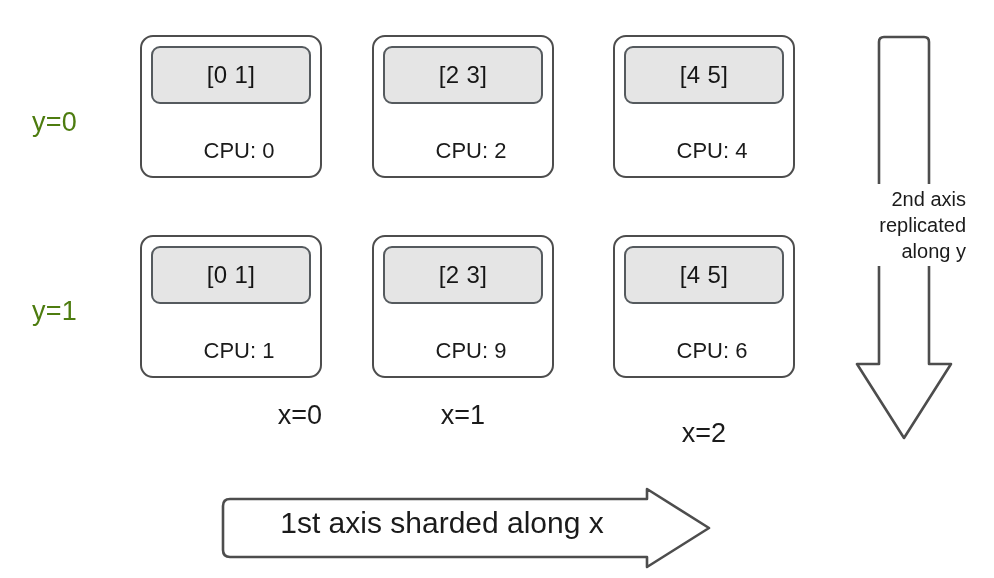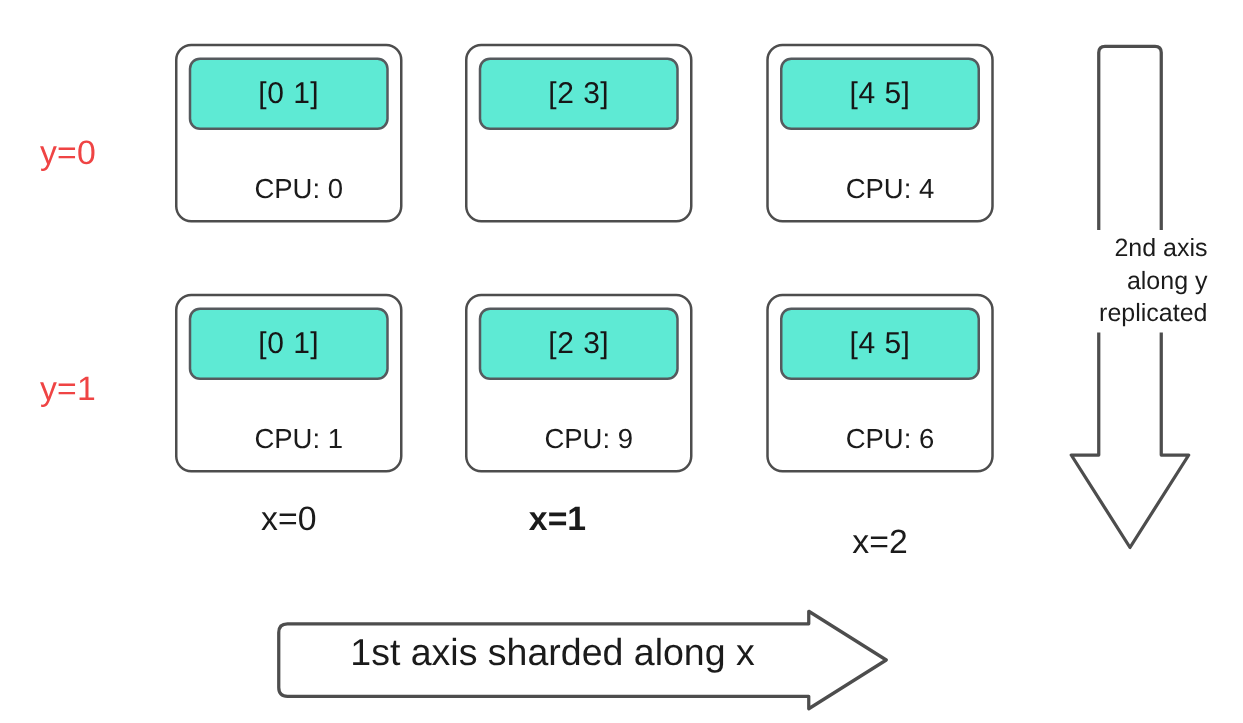--- a/index.html
+++ b/index.html
@@ -19,21 +19,21 @@
 
   .stage {
     position: absolute;
     inset: 0;
   }
 
   
   .row-label {
     position: absolute;
     font-size: 27px;
-    color: #ef4444;
+    color: #4d7c0f;
     letter-spacing: 0.2px;
     white-space: nowrap;
   }
   #row-label-0 { left: 32px; top: 107px; }
   #row-label-1 { left: 32px; top: 296px; }
 
   
   .col-label {
     position: absolute;
     top: 400px;
@@ -56,21 +56,21 @@
   }
   .shard {
     position: absolute;
     left: 9px;
     top: 9px;
     right: 9px;
     height: 58px;
     box-sizing: border-box;
     border: 2.6px solid #555a5e;
     border-radius: 9px;
-    background: #5eead4;
+    background: #e5e5e5;
     display: flex;
     align-items: center;
     justify-content: center;
   }
   .shard-text {
     font-size: 24px;
     color: #161616;
     letter-spacing: 0.4px;
     white-space: nowrap;
   }
@@ -138,20 +138,21 @@
     <div class="shard">
       <span class="shard-text">[0 1]</span>
     </div>
     <div class="cpu-text">CPU: 0</div>
   </div>
 
   <div class="device" style="left:372px; top:35px;">
     <div class="shard">
       <span class="shard-text">[2 3]</span>
     </div>
+    <div class="cpu-text">CPU: 2</div>
   </div>
 
   <div class="device" style="left:613px; top:35px;">
     <div class="shard">
       <span class="shard-text">[4 5]</span>
     </div>
     <div class="cpu-text">CPU: 4</div>
   </div>
 
   <div class="device" style="left:140px; top:235px;">
@@ -168,41 +169,41 @@
     <div class="cpu-text">CPU: 9</div>
   </div>
 
   <div class="device" style="left:613px; top:235px;">
     <div class="shard">
       <span class="shard-text">[4 5]</span>
     </div>
     <div class="cpu-text">CPU: 6</div>
   </div>
 
-  <div class="col-label" style="left:140px;">x=0</div>
-  <div class="col-label" style="left:355px;font-weight:bold;">x=1</div>
+  <div class="col-label" style="left:140px;text-align:right;">x=0</div>
+  <div class="col-label" style="left:372px;">x=1</div>
   <div class="col-label" style="left:613px;margin-top:18px;">x=2</div>
 
   <svg class="arrow-svg" style="left:852px; top:34px;" width="104" height="410" viewBox="0 0 104 410">
     <path class="arrow-shape" d="M 32 3
              L 72 3
              Q 77 3 77 8
              L 77 330
              L 99 330
              L 52 404
              L 5 330
              L 27 330
              L 27 8
              Q 27 3 32 3 Z"></path>
   </svg>
 
   <div class="v-arrow-caption">
     <span>2nd axis</span>
+    <span>replicated</span>
     <span>along y</span>
-    <span>replicated</span>
   </div>
 
   <svg class="arrow-svg" style="left:220px; top:486px;" width="494" height="84" viewBox="0 0 494 84">
     <path class="arrow-shape" d="M 10 13
              L 427 13
              L 427 3
              L 489 42
              L 427 81
              L 427 71
              L 10 71

